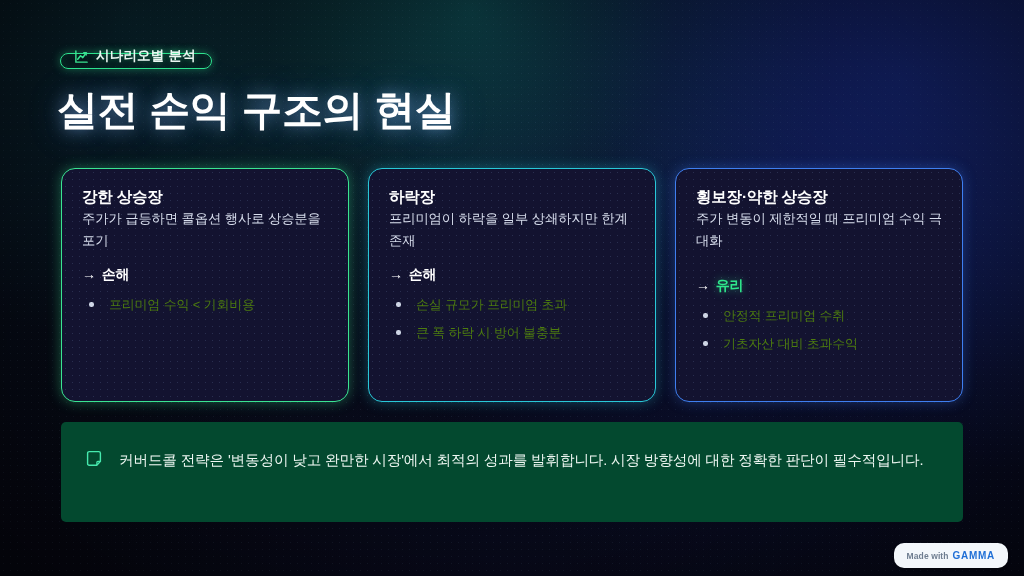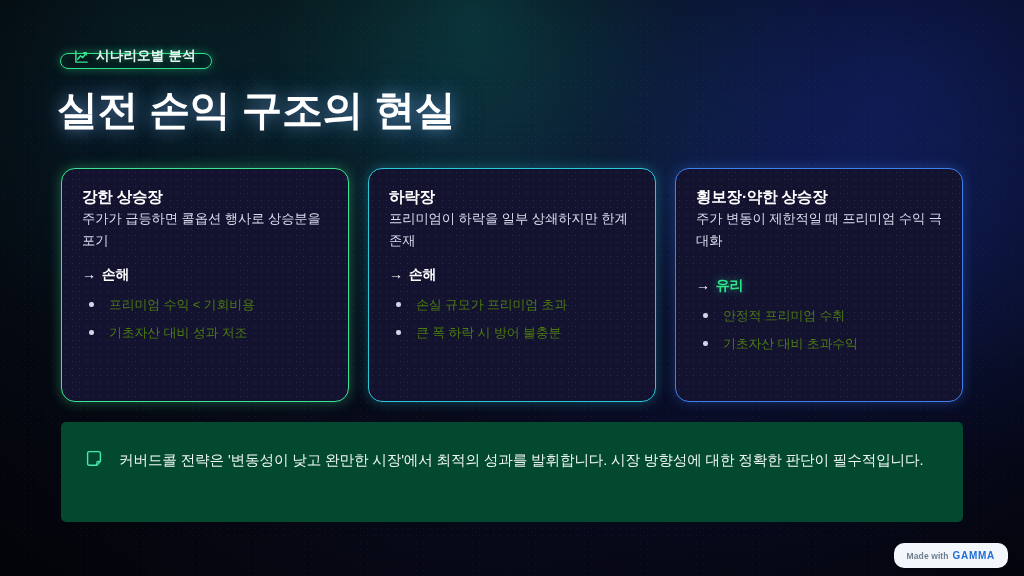--- a/index.html
+++ b/index.html
@@ -163,21 +163,20 @@
     <div class="card g">
       <div class="card-inner">
         <div class="card-title">강한 상승장</div>
         <div class="card-desc">주가가 급등하면 콜옵션 행사로 상승분을 포기</div>
         <div class="verdict bad">
           <span class="arw">→</span>
           <span class="vtxt">손해</span>
         </div>
         <ul class="pts">
           <li>프리미엄 수익 &lt; 기회비용</li>
-          <li>기초자산 대비 성과 저조</li>
         </ul>
       </div>
     </div>
 
     <div class="card c">
       <div class="card-inner">
         <div class="card-title">하락장</div>
         <div class="card-desc">프리미엄이 하락을 일부 상쇄하지만 한계 존재</div>
         <div class="verdict bad">
           <span class="arw">→</span>

